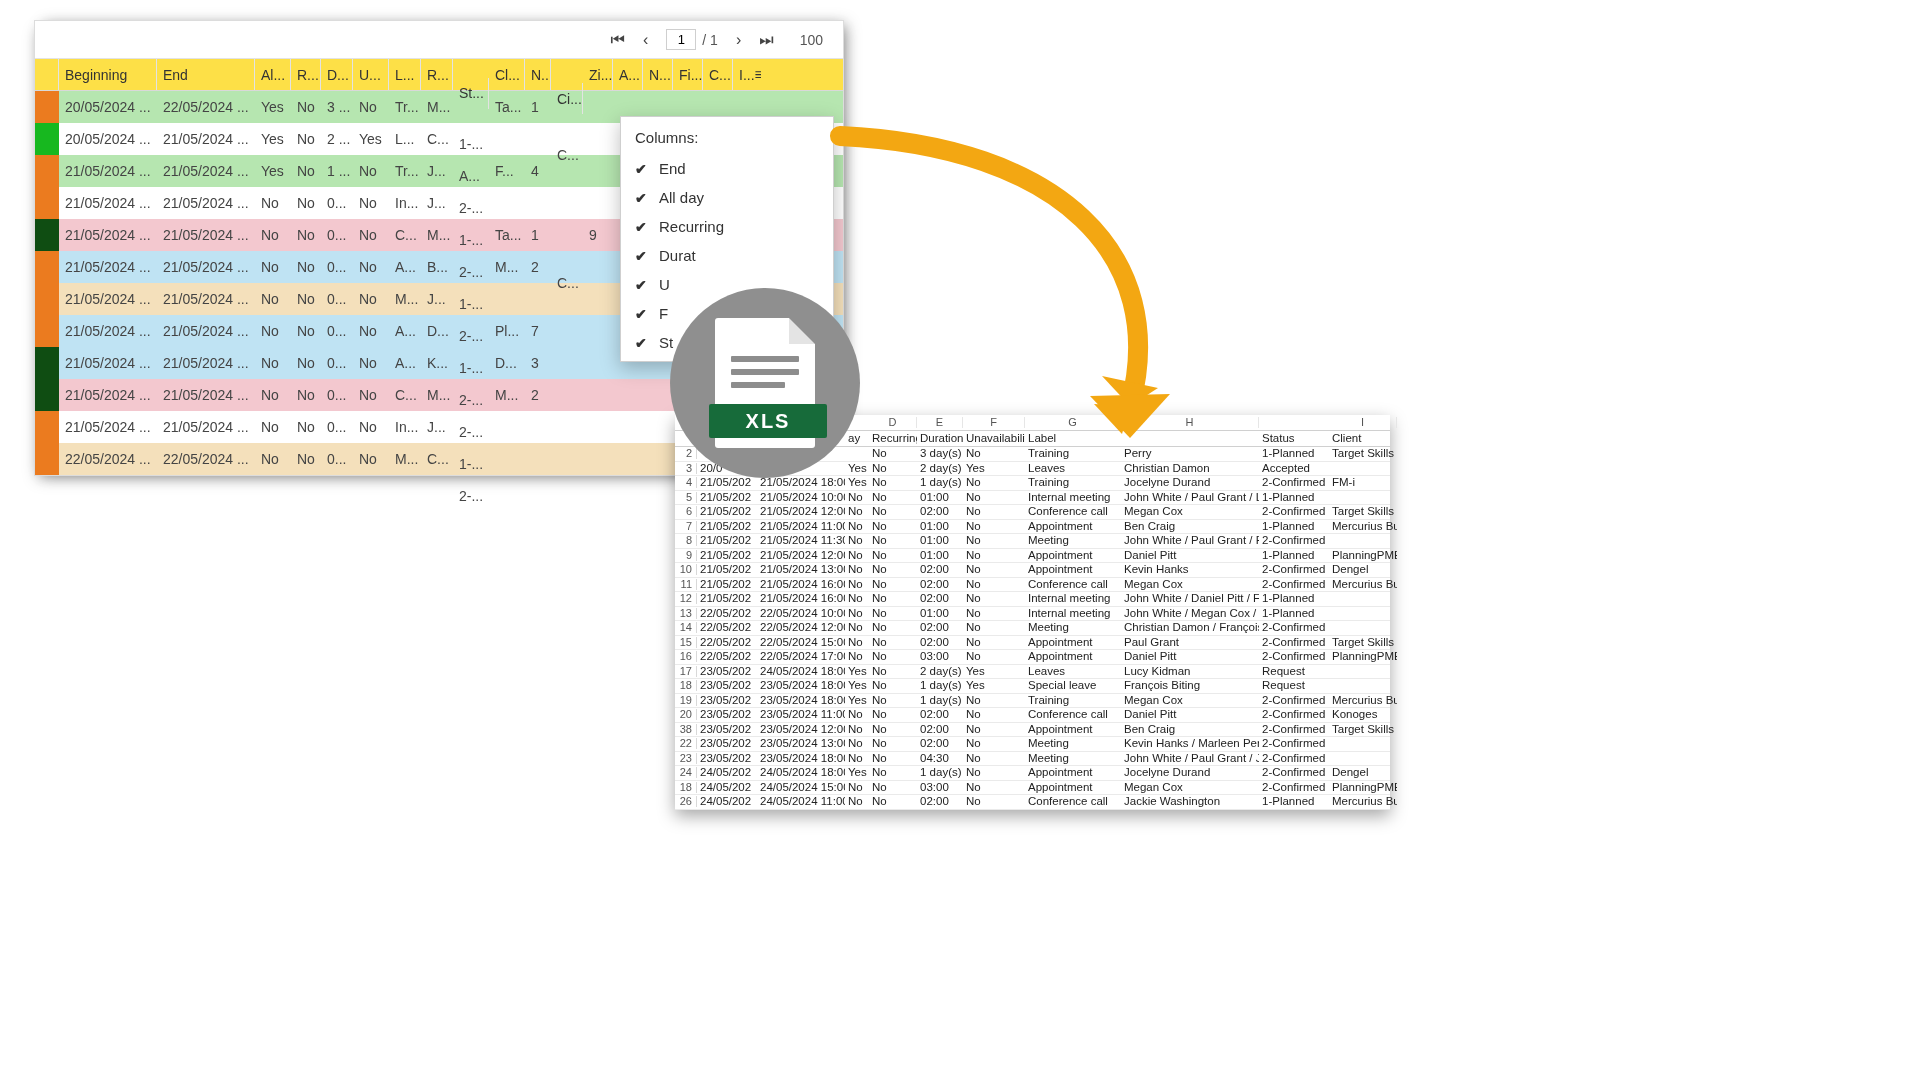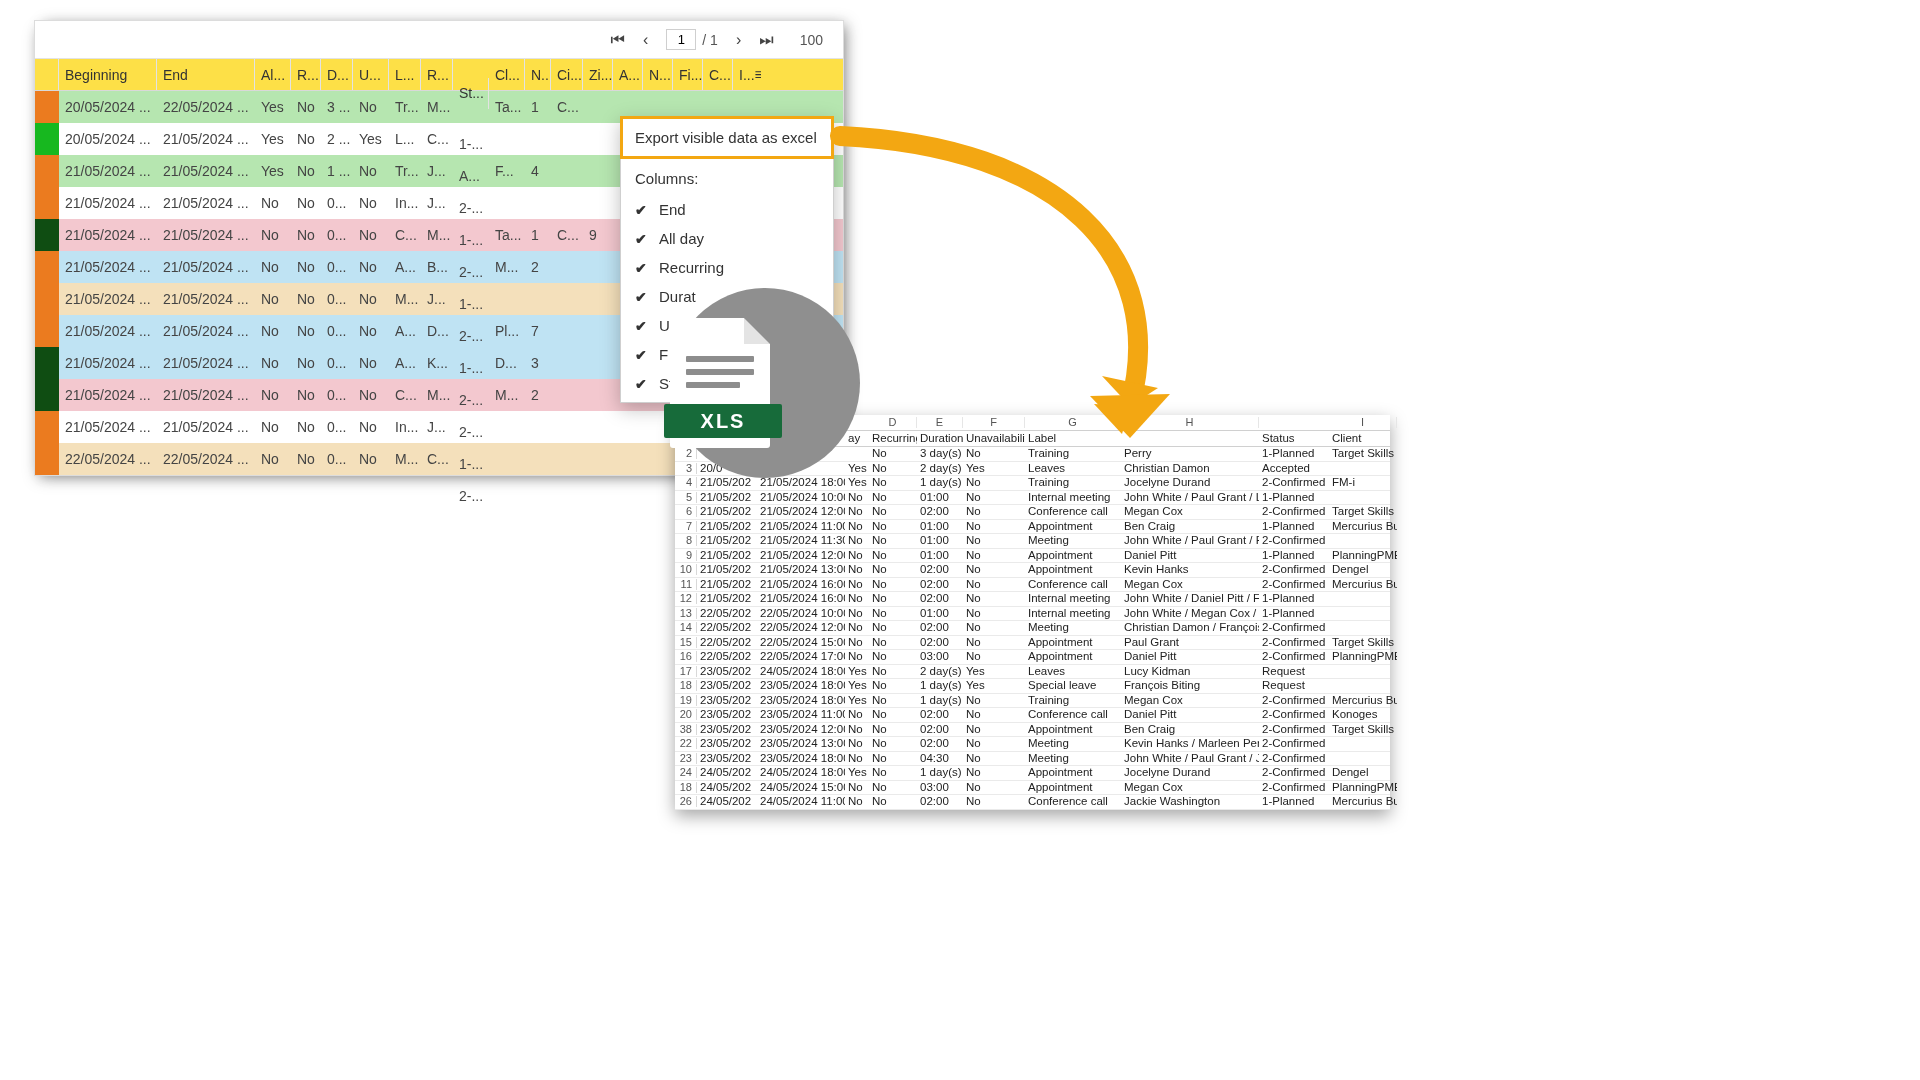--- a/index.html
+++ b/index.html
@@ -47,21 +47,21 @@
   .w-end   { width:98px; flex:none; }
   .w-al    { width:36px; flex:none; }
   .w-r     { width:30px; flex:none; }
   .w-d     { width:32px; flex:none; }
   .w-u     { width:36px; flex:none; }
   .w-l     { width:32px; flex:none; }
   .w-rs    { width:32px; flex:none; }
   .w-st    { width:36px; flex:none;margin-top:37px; }
   .w-cl    { width:36px; flex:none; }
   .w-n1    { width:26px; flex:none; }
-  .w-ci    { width:32px; flex:none; }
+  .w-ci    { width:32px; flex:none;margin-top:48px; }
   .w-zi    { width:30px; flex:none; }
   .w-a     { width:30px; flex:none; }
   .w-n2    { width:30px; flex:none; }
   .w-fi    { width:30px; flex:none; }
   .w-c     { width:30px; flex:none; }
   .w-i     { width:28px; flex:none; }
 
   
   .bg-green      { background:#b6e6b0; }
   .bg-pink       { background:#f3c8cf; }
@@ -90,21 +90,21 @@
   .popup-item { padding:6px 14px 6px 14px; display:flex; align-items:center; gap:10px; cursor:pointer; }
   .chk { font-size:14px; font-weight:bold; width:14px; display:inline-block; }
 
   
   .xls-badge {
     position:absolute;
     left:670px; top:288px;
     width:190px; height:190px;
     border-radius:50%;
     background:#8f8f8f;
-    display:flex; align-items:center; justify-content:flex-start;
+    display:flex; align-items:center; justify-content:center;
     z-index:20;
   }
   .xls-doc {
     width:100px; height:130px;
     background:#fff;
     position:relative;
     border-radius:3px;
   }
   .xls-doc::before {
     content:"";
@@ -454,21 +454,20 @@
         <div class="cell w-a"></div>
         <div class="cell w-n2"></div>
         <div class="cell w-fi"></div>
         <div class="cell w-c"></div>
         <div class="cell w-i"></div>
       </div>
     </div>
 </div>
 
 <div class="popup">
-  <div class="popup-export">Export visible data as excel</div>
   <div class="popup-cols-label">Columns:</div>
   <div id="popup-items">
       <div class="popup-item">
         <span class="chk">✔</span>
         <span>End</span>
       </div>
       <div class="popup-item">
         <span class="chk">✔</span>
         <span>All day</span>
       </div>

